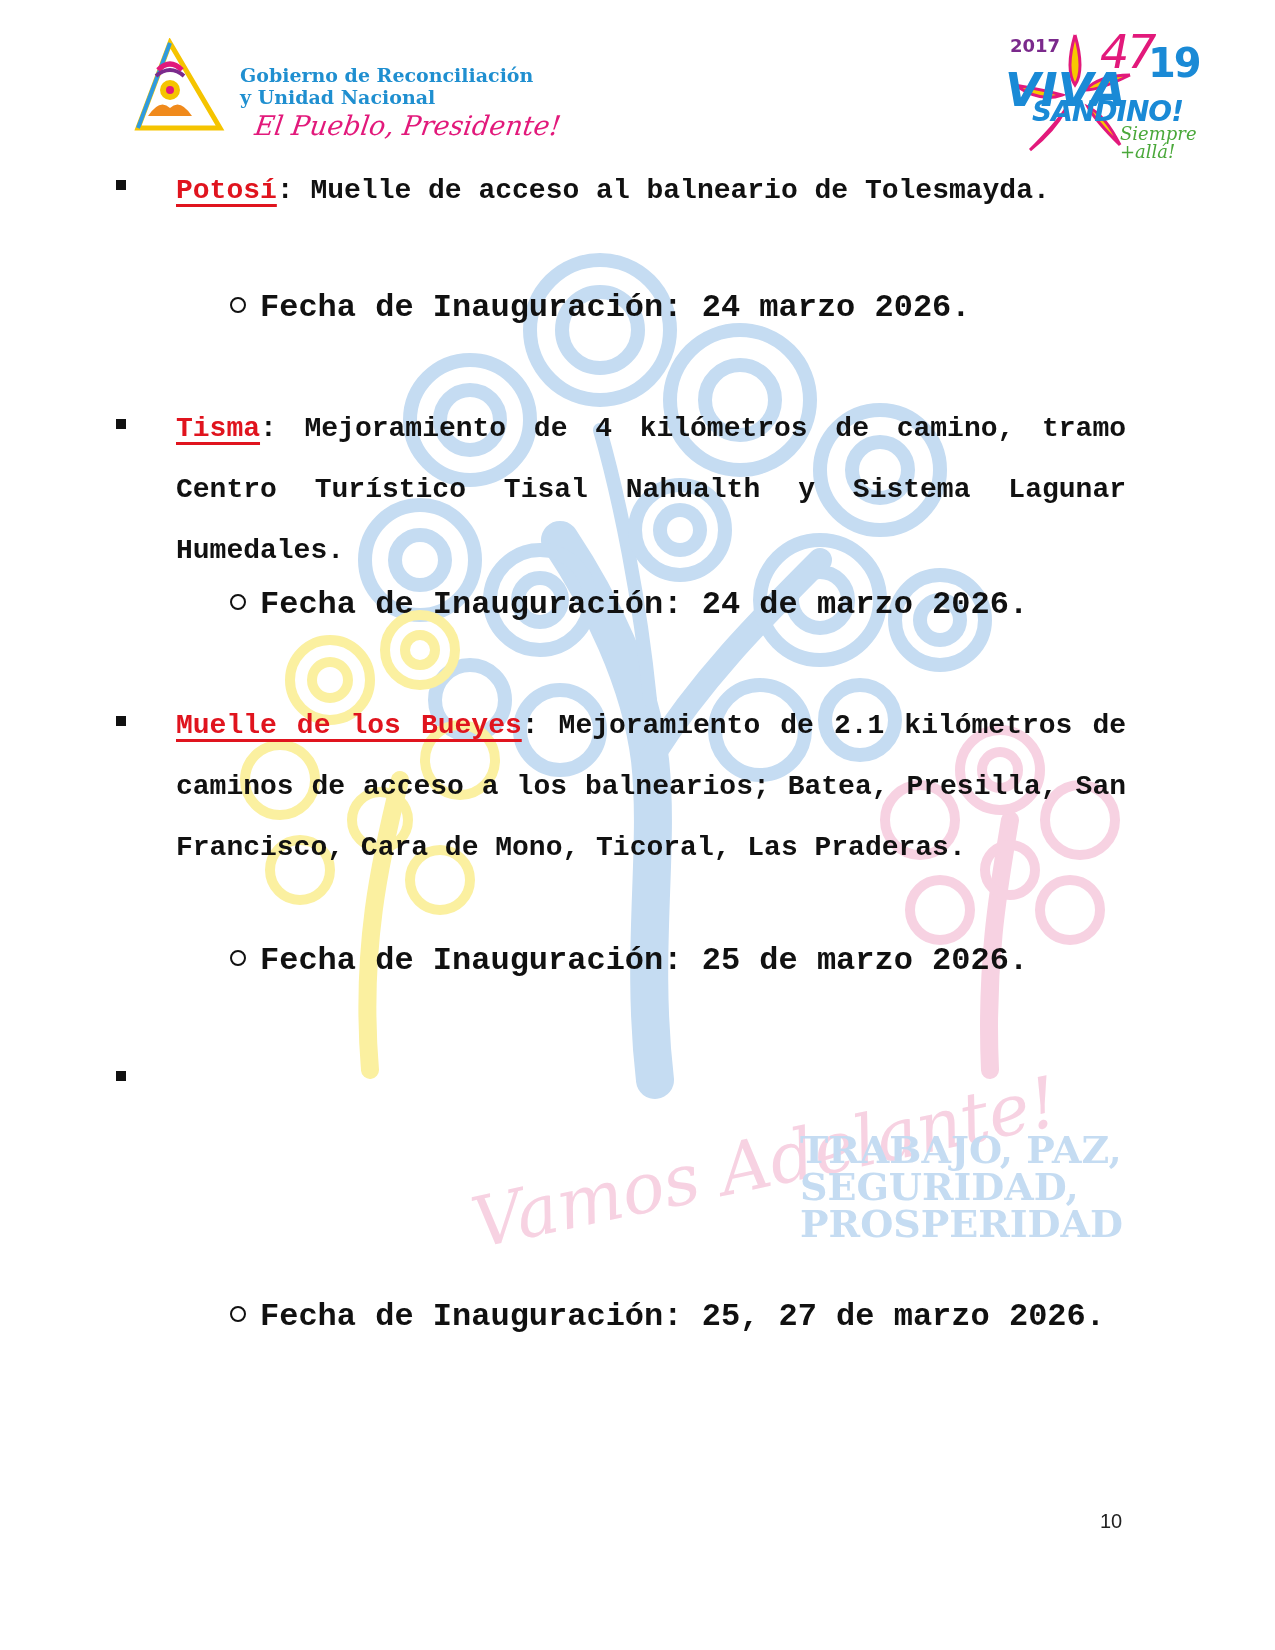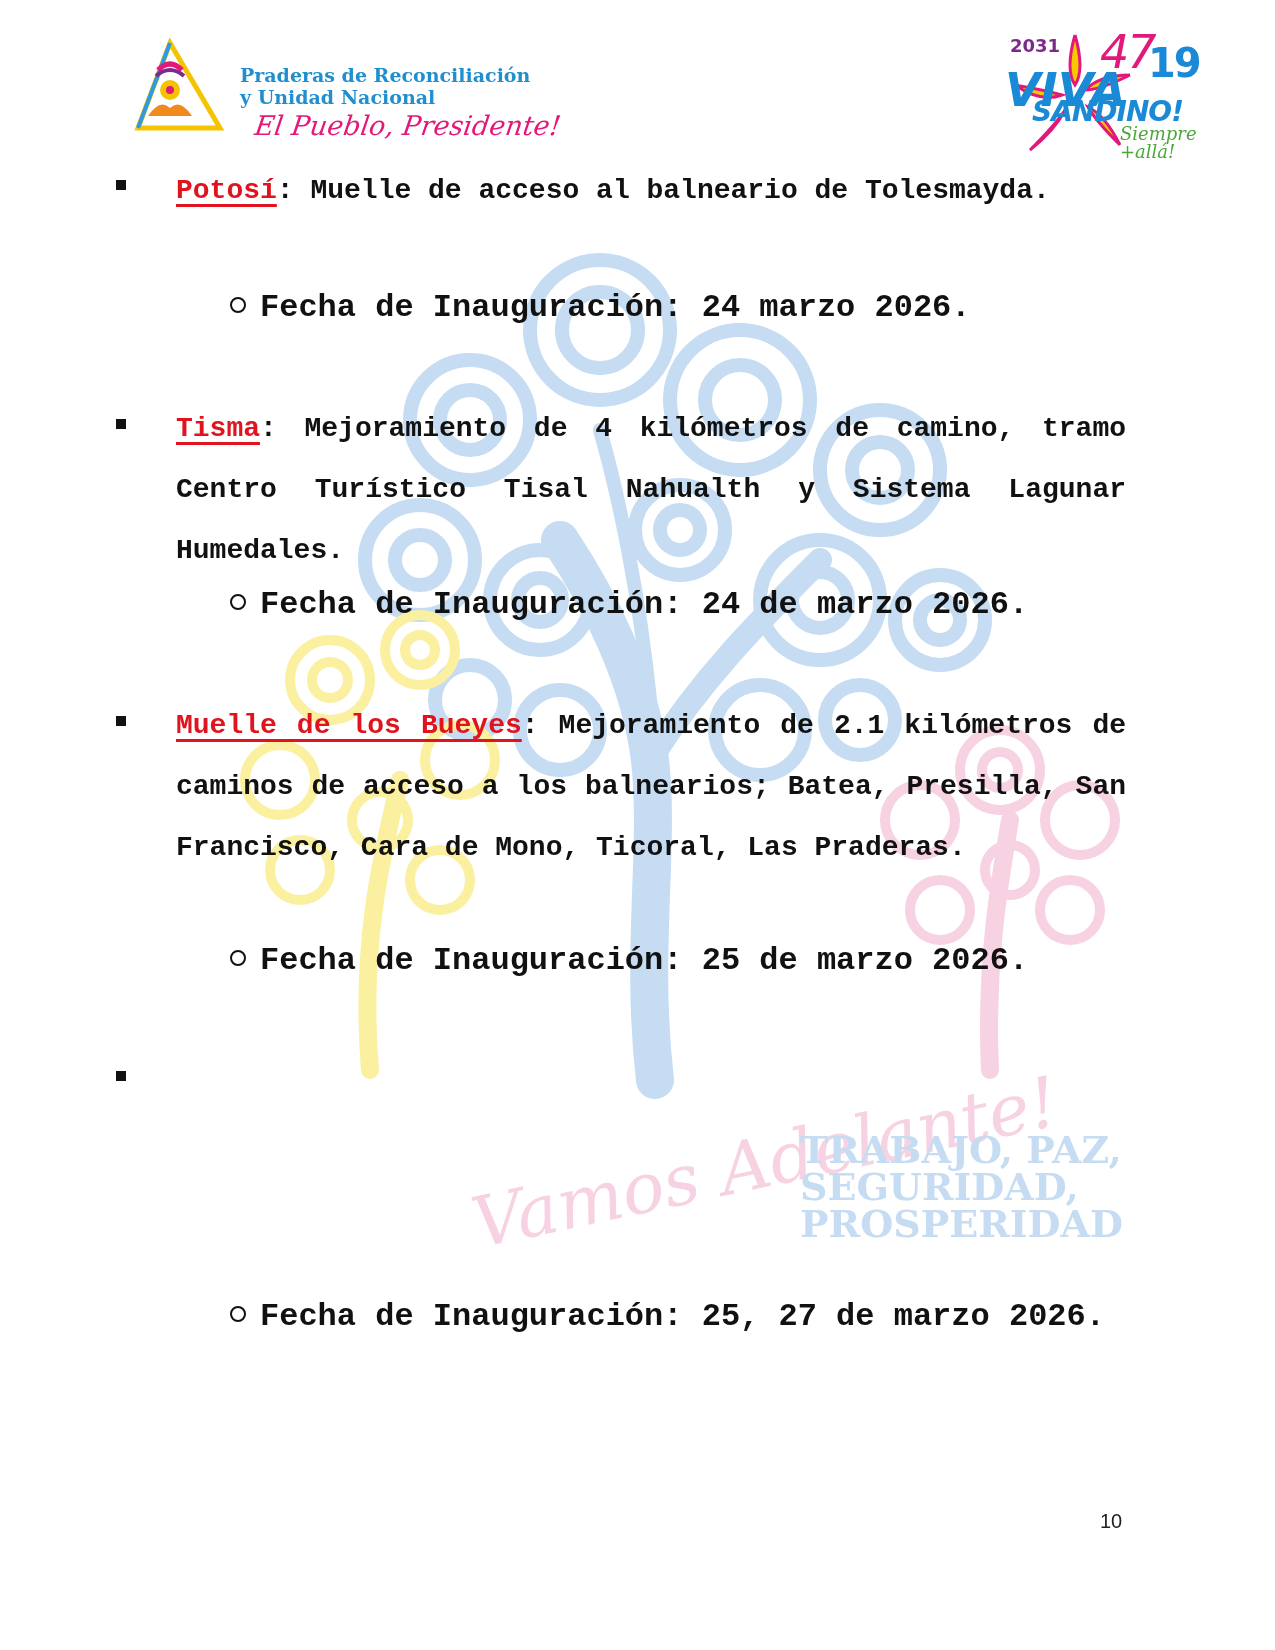--- a/index.html
+++ b/index.html
@@ -97,36 +97,36 @@
   <div class="hdr-left">
     <svg width="110" height="110" viewBox="0 0 110 110" style="position:absolute;left:0;top:0">
       <path d="M50 5 L100 90 L18 90 Z" fill="none" stroke="#f5c400" stroke-width="5"></path>
       <path d="M50 5 L18 90" stroke="#2e9be0" stroke-width="4"></path>
       <path d="M38 32 Q50 20 62 32" stroke="#e2197b" stroke-width="5" fill="none"></path>
       <path d="M36 38 Q50 26 64 38" stroke="#7b2a8c" stroke-width="4" fill="none"></path>
       <circle cx="50" cy="52" r="10" fill="#f5c400"></circle>
       <circle cx="50" cy="52" r="4" fill="#e2197b"></circle>
       <path d="M28 78 Q40 60 50 70 Q60 60 72 78 Z" fill="#f08a1c"></path>
     </svg>
-    <span class="gov-line1">Praderas de Reconciliación</span>
+    <span class="gov-line1">Gobierno de Reconciliación</span>
     <span class="gov-line2">y Unidad Nacional</span>
     <span class="slogan">El Pueblo, Presidente!</span>
   </div>
 
   <div class="hdr-right">
     <svg width="150" height="140" viewBox="0 0 150 140" style="position:absolute;left:10px;top:0">
       <g fill="#f7c800" stroke="#e2197b" stroke-width="3">
         <path d="M75 10 Q85 45 75 60 Q65 45 75 10"></path>
         <path d="M130 50 Q100 65 85 65 Q100 50 130 50"></path>
         <path d="M120 120 Q95 95 88 82 Q105 90 120 120"></path>
         <path d="M30 125 Q55 100 65 85 Q55 105 30 125"></path>
         <path d="M15 60 Q45 65 62 70 Q40 78 15 60"></path>
       </g>
     </svg>
-    <span class="r2026">2031</span>
+    <span class="r2026">2017</span>
     <span class="r47">47</span>
     <span class="r19">19</span>
     <span class="rviva">VIVA</span>
     <span class="rsand">SANDINO!</span>
     <div class="rsiem">
       <div>Siempre</div>
       <div>+allá!</div>
     </div>
   </div>
 

